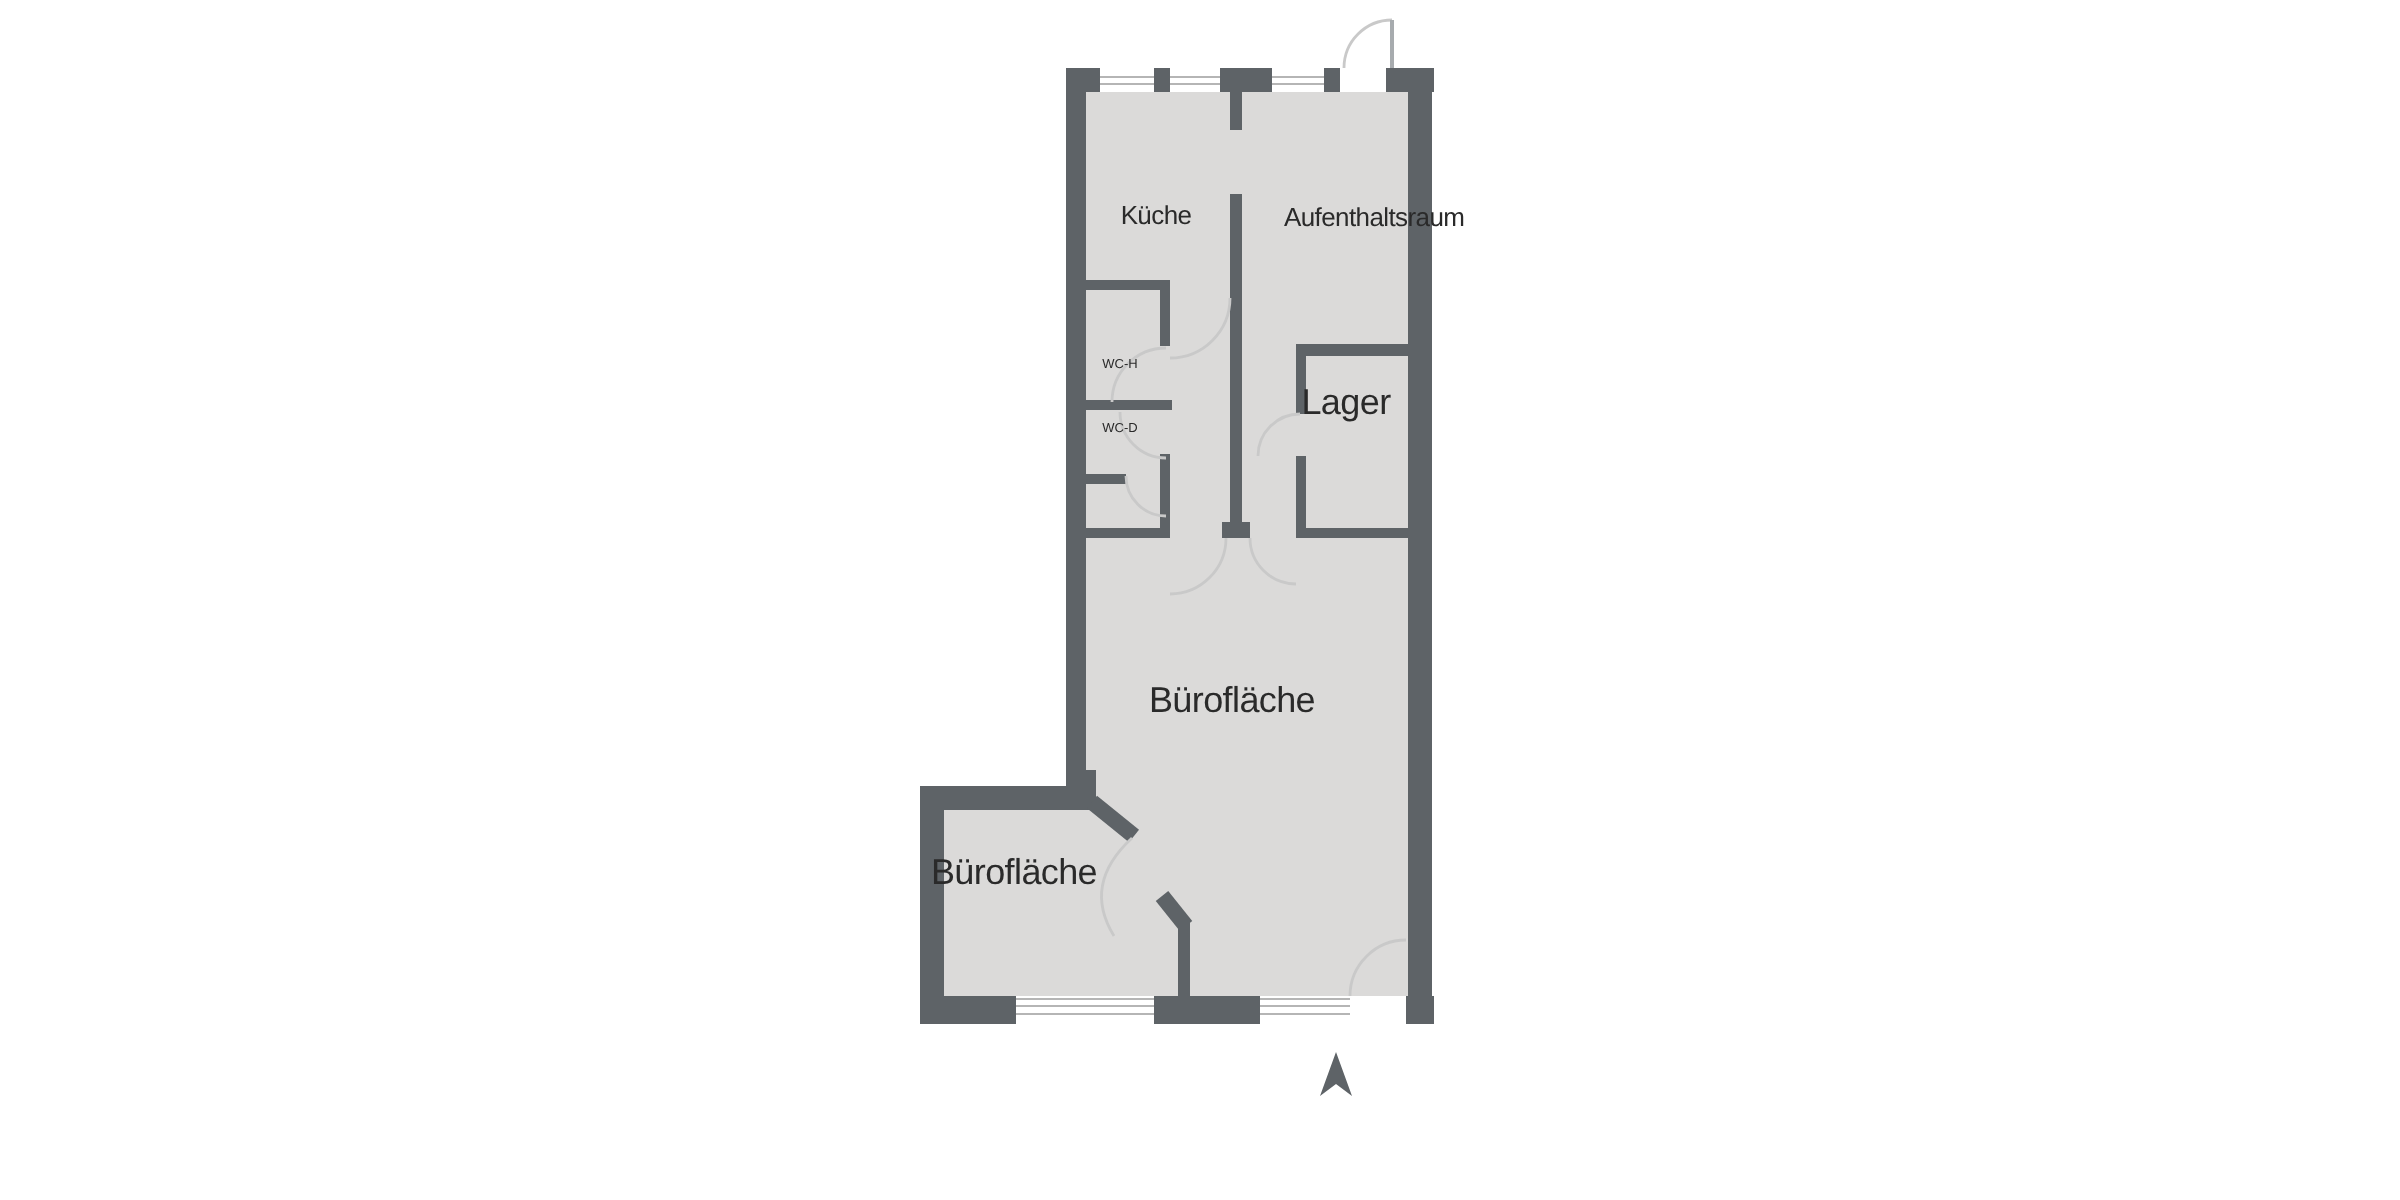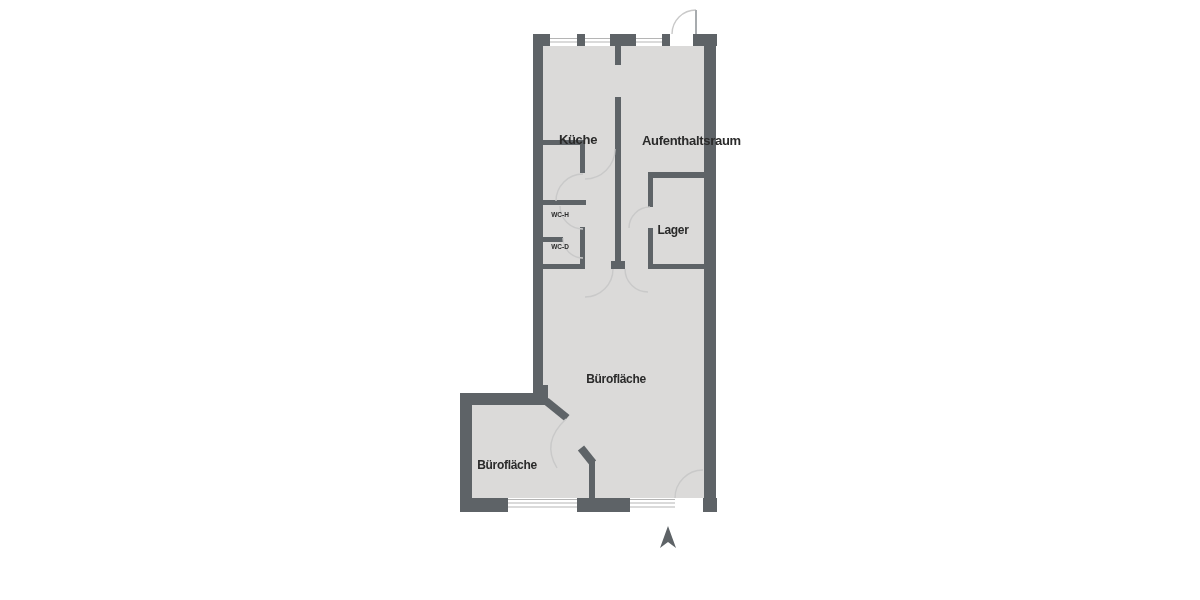--- a/index.html
+++ b/index.html
@@ -16,24 +16,24 @@
   }
   #plan-svg{position:absolute;left:0;top:0;}
   .wall{fill:var(--wall);}
   .floor{fill:var(--floor);}
   .win{fill:#ffffff;}
   .winline{stroke:var(--window-line);stroke-width:1;fill:none;}
   .arc{stroke:var(--door-arc);stroke-width:1.4;fill:none;}
   .leaf{stroke:#a7abae;stroke-width:2;fill:none;}
   .diag{stroke:var(--wall);stroke-width:8;fill:none;}
   .room-label{
-    position:absolute;color:var(--label-text);font-weight:700;white-space:nowrap;margin-top:32px;
+    position:absolute;color:var(--label-text);font-weight:400;white-space:nowrap;
   }
   .lbl-lg{font-size:13px;letter-spacing:-0.3px;}
-  .lbl-md{font-size:12px;letter-spacing:-0.3px;}
+  .lbl-md{font-size:18px;letter-spacing:-0.3px;}
   .lbl-sm{font-size:6.5px;letter-spacing:0;}
   .centered{transform:translateX(-50%);}
 </style>
 </head>
 <body>
 
 <div id="stage">
 
   <svg id="plan-svg" width="1200" height="600" viewBox="0 0 1200 600">
 

